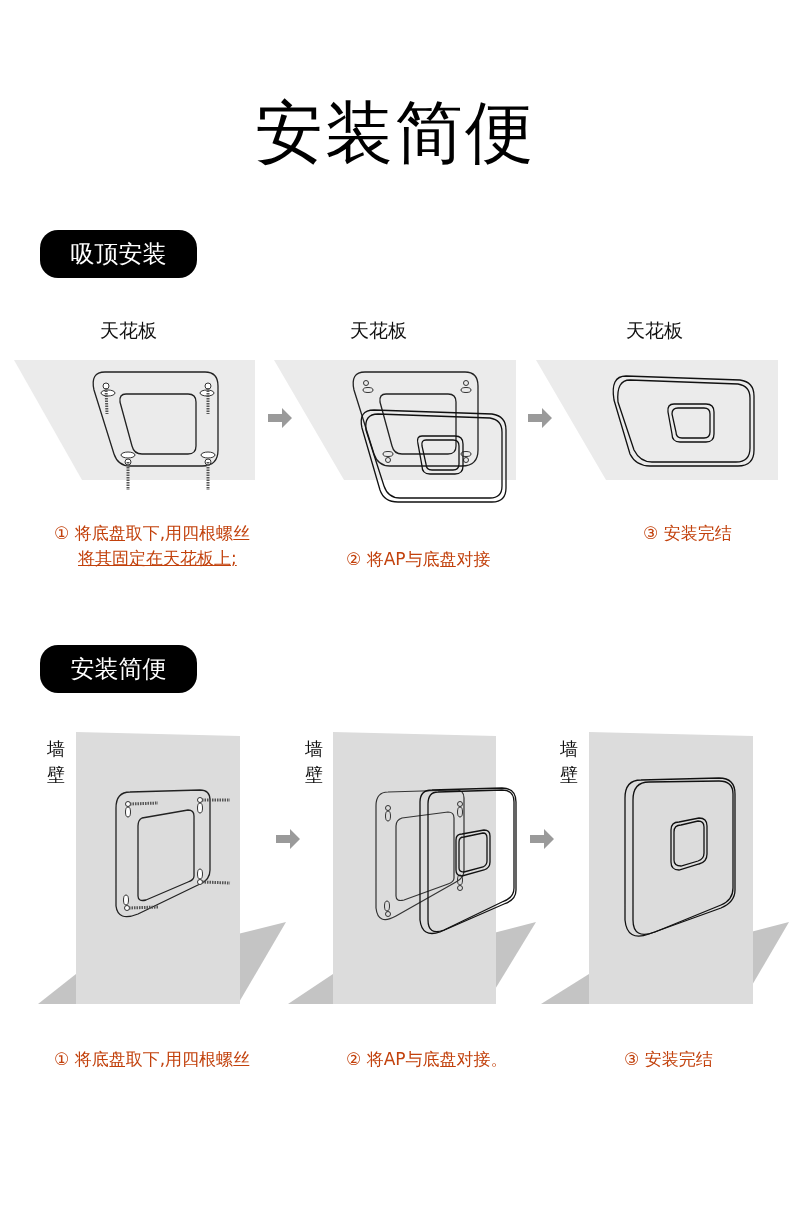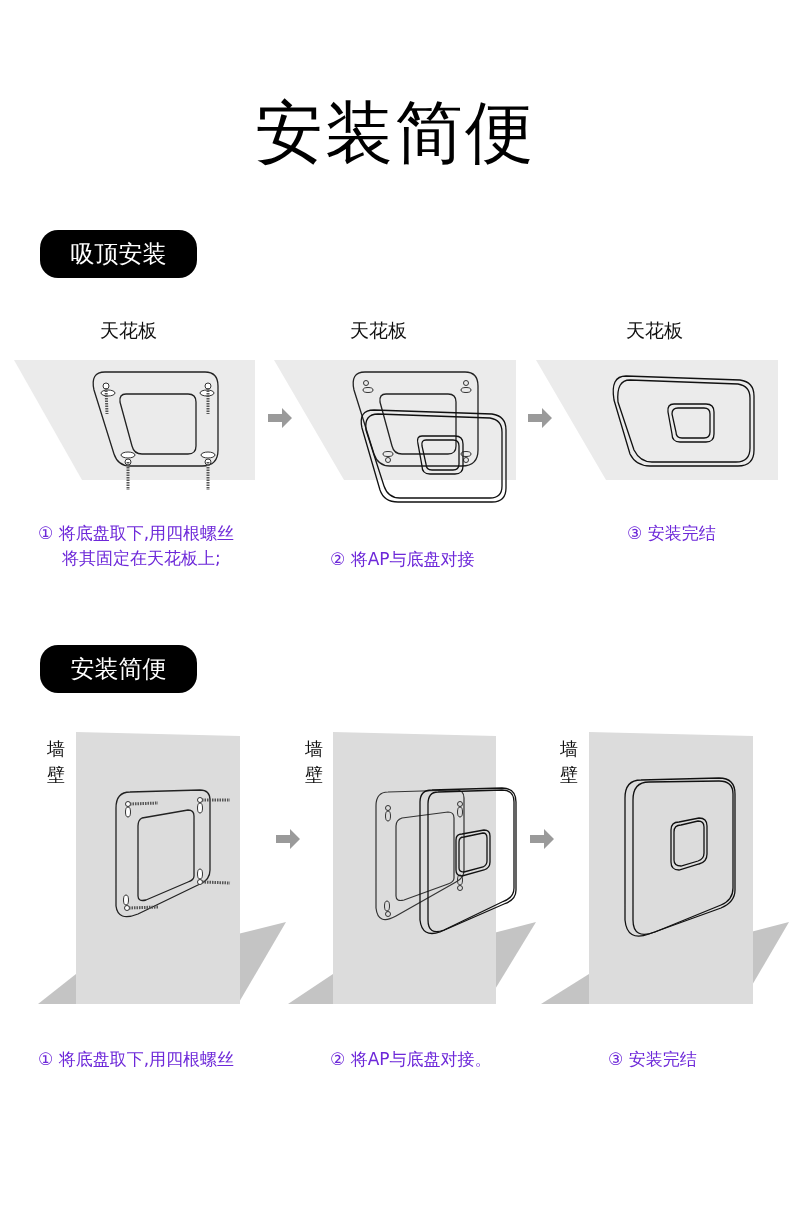--- a/index.html
+++ b/index.html
@@ -4,22 +4,22 @@
 <style>
   html, body { margin: 0; padding: 0; background: #ffffff; }
   body { width: 790px; height: 1216px; position: relative; overflow: hidden;
          font-family: "DejaVu Sans", "Liberation Sans", sans-serif; color: #111; }
   .title { position: absolute; left: 0; width: 790px; top: 88px; text-align: center;
            font-size: 68px; font-weight: normal; letter-spacing: 2px; color: #000; }
   .pill { position: absolute; left: 40px; width: 157px; height: 48px; border-radius: 18px;
           background: #000; color: #fff; font-size: 24px; line-height: 48px; text-align: center; }
   .label { position: absolute; font-size: 19px; color: #111; }
   .vlabel { position: absolute; font-size: 18px; line-height: 26px; width: 22px; text-align: center; color: #111; }
-  .cap { position: absolute; font-size: 17px; color: #6d28d9; line-height: 25px; white-space: nowrap; }
-  .cap .l2 { display: block; }
+  .cap { position: absolute; font-size: 17px; color: #c2410c; line-height: 25px; white-space: nowrap; margin-left: 16px; }
+  .cap .l2 { display: block; text-decoration: underline; }
   svg { position: absolute; overflow: visible; }
   .arrow { position: absolute; width: 26px; height: 20px; }
 </style>
 </head>
 <body>
 
 <div class="title">安装简便</div>
 
 <div class="pill" style="top:230px;">吸顶安装</div>
 

